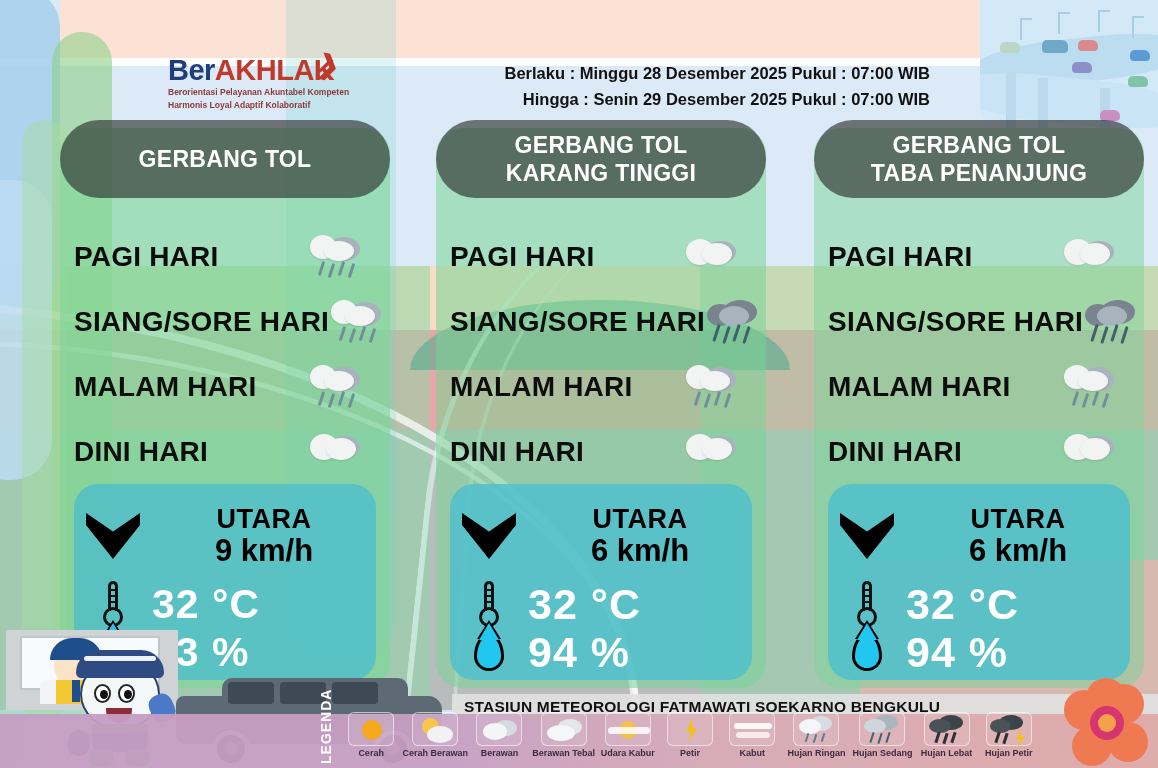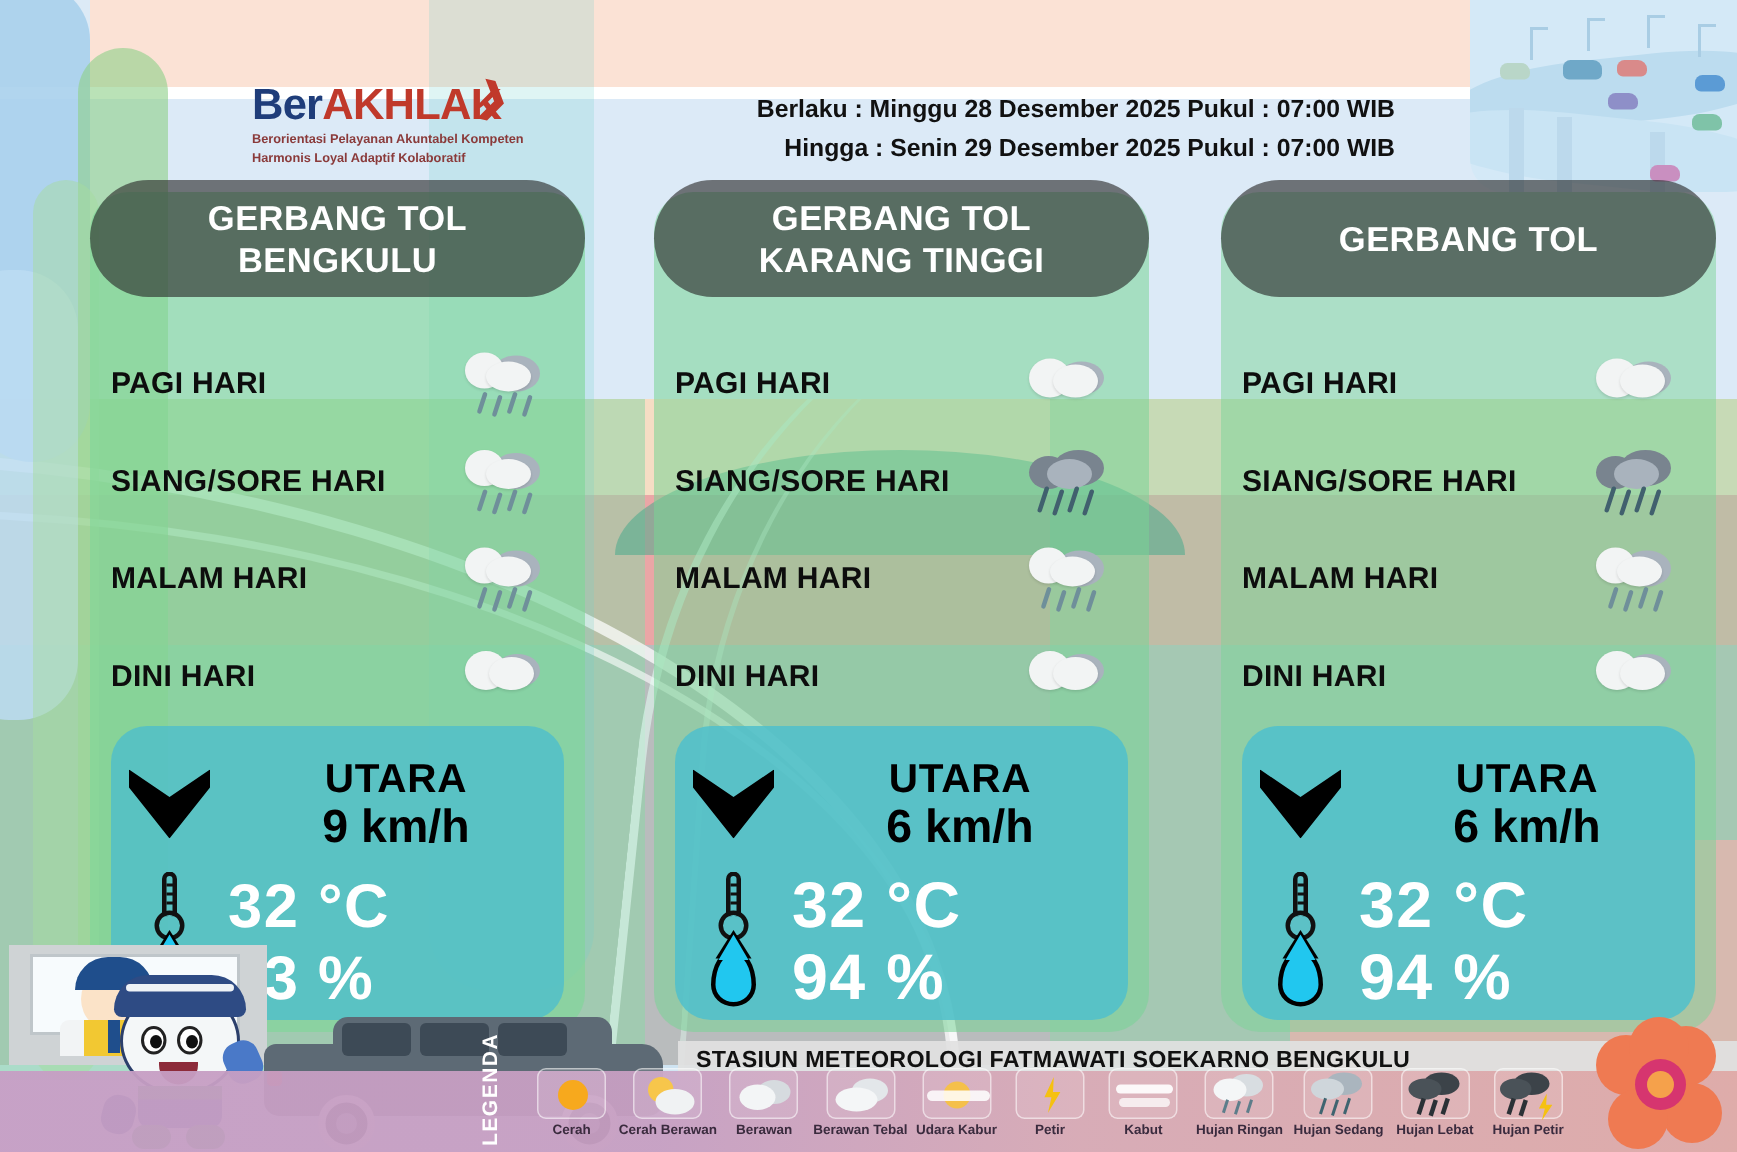--- a/index.html
+++ b/index.html
@@ -110,21 +110,21 @@
     display:flex; flex-direction:column; align-items:center; justify-content:center;
     color:#fff; font-size:23px; font-weight:700; line-height:28px; text-align:center;
     letter-spacing:.3px;
   }
 
   .rows { position:absolute; left:0; top:96px; width:330px; }
   .wrow {
     position:relative; height:65px; display:flex; align-items:center;
     justify-content:space-between; padding:0 22px 0 14px;
   }
-  .wrow .lbl { font-size:20px; font-weight:700; color:#0d0d0d; letter-spacing:.2px; white-space:nowrap; }
+  .wrow .lbl { font-size:28px; font-weight:700; color:#0d0d0d; letter-spacing:.2px; white-space:nowrap; }
   .wicon { width:60px; height:52px; position:relative; flex:none; }
 
   
   .cl { position:absolute; border-radius:50%; }
   .cloud-main { background:#f2f4f4; box-shadow:0 1px 2px rgba(0,0,0,.12); }
   .cloud-dark { background:#a9b3bd; }
   .cloud-heavy { background:#79848f; }
   .drop {
     position:absolute; width:2.6px; height:15px; border-radius:2px;
     background:#6f8f9a; transform:rotate(18deg);
@@ -186,21 +186,21 @@
     background:rgba(225,225,225,.92);
   }
   .station-bar .st {
     font-size:15.5px; font-weight:700; color:#111; line-height:26px; padding-left:12px; letter-spacing:.2px;
   }
   .legend-strip {
     position:absolute; left:0; top:714px; width:1158px; height:54px;
     background:linear-gradient(90deg,#c69ec4 0%,#c79fc2 38%,#d8a9b4 62%,#dfa9a6 100%);
     opacity:.95;
   }
-  .legend-items { position:absolute; left:354px; top:708px; width:700px; height:60px; display:flex; }
+  .legend-items { position:absolute; left:344px; top:708px; width:700px; height:60px; display:flex; }
   .leg {
     width:58px; margin-right:8px; display:flex; flex-direction:column; align-items:center;
   }
   .leg .lbox {
     width:46px; height:34px; border:1px solid rgba(255,255,255,.55); border-radius:6px;
     background:rgba(255,255,255,.10); position:relative; margin-top:4px;
   }
   .leg .lname { font-size:9px; font-weight:700; color:#3a2b3e; margin-top:2px; white-space:nowrap; }
   .legenda-word {
     position:absolute; left:318px; top:700px; width:18px; height:64px;
@@ -306,21 +306,20 @@
   </div>
 
   <div class="validity">
     <div>Berlaku : Minggu 28 Desember 2025 Pukul : 07:00 WIB</div>
     <div>Hingga : Senin 29 Desember 2025 Pukul : 07:00 WIB</div>
   </div>
 
   <div class="panel p1">
     <div class="panel-head">
       <span>GERBANG TOL</span>
-      <span>BENGKULU</span>
     </div>
     <div class="rows">
       <div class="wrow">
         <span class="lbl">PAGI HARI</span>
         <span class="wicon">
           <span class="cl cloud-dark" style="left:20px; top:6px; width:32px; height:24px;"></span>
           <span class="cl cloud-main" style="left:2px; top:4px; width:26px; height:24px;"></span>
           <span class="cl cloud-main" style="left:16px; top:10px; width:30px; height:20px;"></span>
           <span class="drop" style="left:12px; top:30px;"></span>
           <span class="drop" style="left:22px; top:32px;"></span>
@@ -466,20 +465,21 @@
             <span class="droplet"></span>
           </span>
         <span class="mv">94 %</span>
       </div>
     </div>
   </div>
 
   <div class="panel p3">
     <div class="panel-head">
       <span>GERBANG TOL</span>
+      <span>TABA PENANJUNG</span>
     </div>
     <div class="rows">
       <div class="wrow">
         <span class="lbl">PAGI HARI</span>
         <span class="wicon">
           <span class="cl cloud-dark" style="left:22px; top:10px; width:30px; height:22px;"></span>
           <span class="cl cloud-main" style="left:2px; top:8px; width:28px; height:26px;"></span>
           <span class="cl cloud-main" style="left:18px; top:12px; width:30px; height:22px;"></span>
         </span>
       </div>

